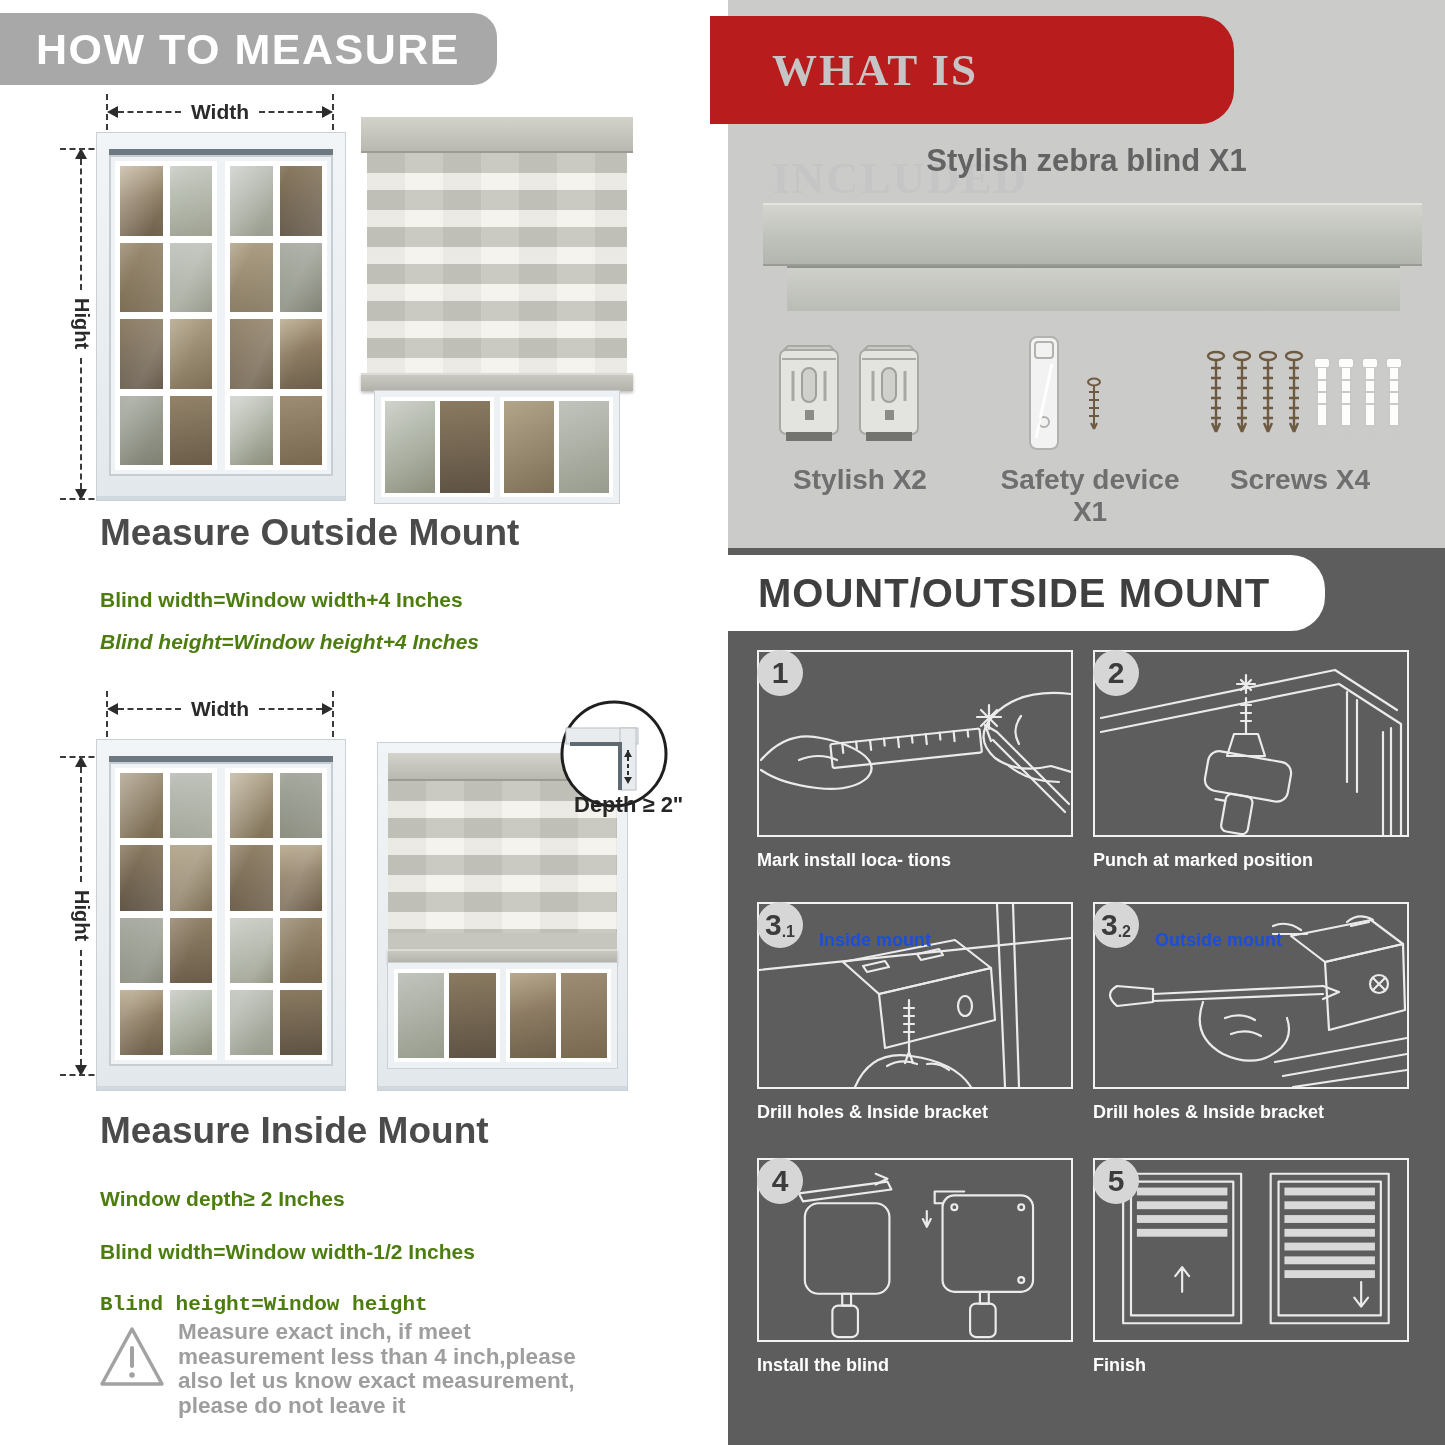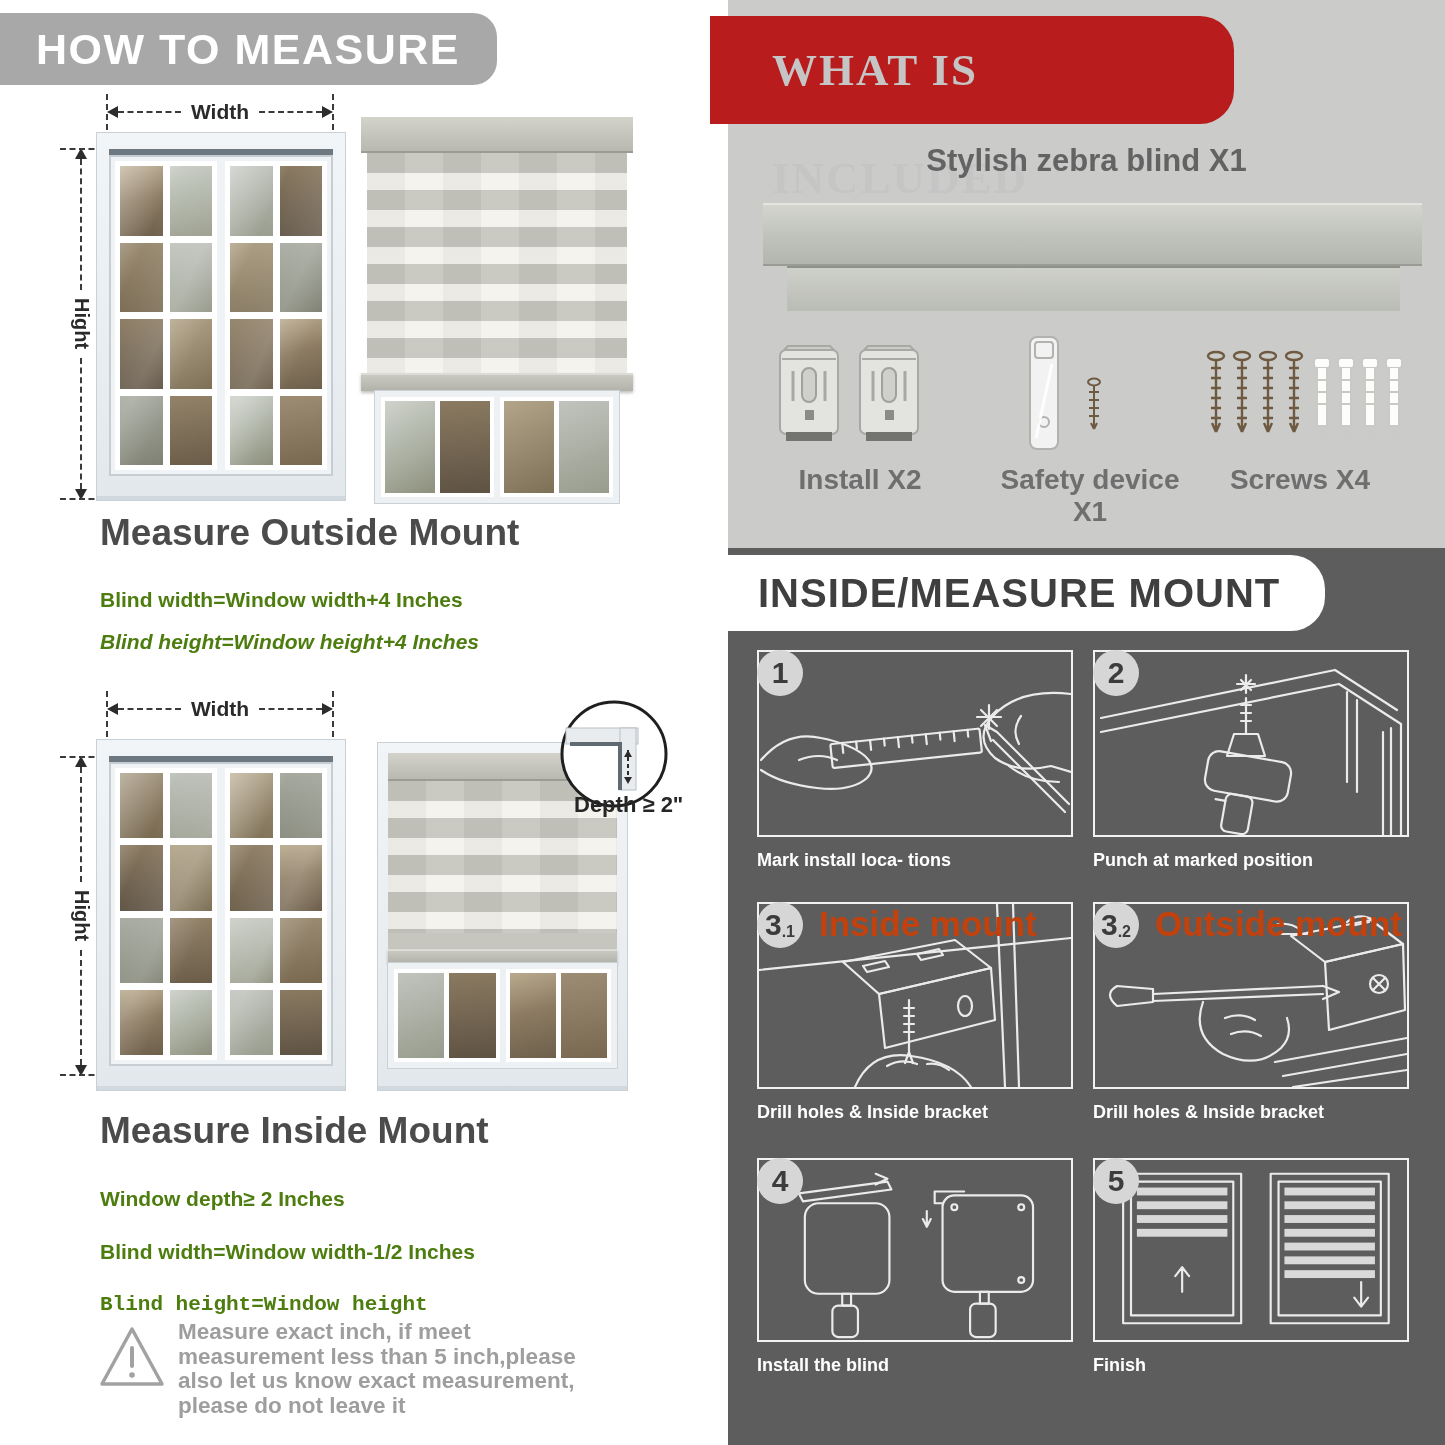--- a/index.html
+++ b/index.html
@@ -84,21 +84,21 @@
   .sec-dark{left:728px;top:548px;width:717px;height:897px;background:#5d5d5d;}
   .iom-box{left:710px;top:555px;width:615px;height:76px;background:#fff;border-radius:0 34px 34px 0;}
   .iom-box span{display:block;line-height:76px;padding-left:48px;font-size:40px;font-weight:bold;
                 color:#3f3f3f;letter-spacing:1px;}
   .panel{position:absolute;width:316px;height:187px;border:2px solid #f2f2f2;box-sizing:border-box;}
   .panel svg{position:absolute;inset:0;width:100%;height:100%;}
   .badge{position:absolute;left:-2px;top:-2px;width:46px;height:46px;border-radius:50%;
          background:#d6d6d6;display:flex;align-items:center;justify-content:center;}
   .badge .bmain{font-size:30px;font-weight:bold;color:#3c3c3c;line-height:1;}
   .badge .bsub{font-size:16px;font-weight:bold;color:#3c3c3c;align-self:flex-end;margin-bottom:7px;}
-  .ptitle{position:absolute;left:60px;top:0;font-size:35px;font-weight:bold;color:#c2410c;}
+  .ptitle{position:absolute;left:60px;top:26px;font-size:18px;font-weight:bold;color:#1d4ed8;}
   .caption{position:absolute;width:360px;font-size:18px;font-weight:bold;color:#fff;}
 
   .art{stroke:#ebebeb;stroke-width:2.2;fill:none;stroke-linecap:round;stroke-linejoin:round;}
   .artfill{fill:#d9d9d9;stroke:none;}
 </style>
 </head>
 <body>
 
 <div class="page">
 
@@ -255,21 +255,21 @@
     <div class="abs h-big" style="left:100px;top:1110px;">Measure Inside Mount</div>
     <div class="abs formula" style="left:100px;top:1163px;">Window depth≥ 2 Inches</div>
     <div class="abs formula" style="left:100px;top:1216px;">Blind width=Window width-1/2 Inches</div>
     <div class="abs formula" style="left:100px;top:1269px;font-family:Liberation Mono, monospace;">Blind height=Window height</div>
 
     <svg class="abs" style="left:98px;top:1324px;" width="68" height="66" viewBox="0 0 68 66">
       <path d="M34,5 L64,60 H4 Z" fill="none" stroke="#a2a2a2" stroke-width="3.5" stroke-linejoin="round"></path>
       <path d="M34,24 v18" stroke="#a2a2a2" stroke-width="4" stroke-linecap="round"></path>
       <circle cx="34" cy="51" r="2.8" fill="#a2a2a2"></circle>
     </svg>
-    <div class="abs warn-text" style="left:178px;top:1320px;width:440px;">Measure exact inch, if meet measurement less than 5 inch,please also let us know exact measurement, please do not leave it</div>
+    <div class="abs warn-text" style="left:178px;top:1320px;width:440px;">Measure exact inch, if meet measurement less than 4 inch,please also let us know exact measurement, please do not leave it</div>
   </section>
 
   <section>
     <div class="abs sec-light"></div>
     <div class="abs wii-box">
       <span>WHAT IS INCLUDED</span>
     </div>
     <div class="abs product-lab">Stylish zebra blind X1</div>
 
     <div class="abs rail1"></div>
@@ -337,29 +337,29 @@
             <rect x="0" y="0" width="16" height="10" rx="3"></rect>
             <path d="M3,10 v58 h10 v-58 M3,22 h10 M3,34 h10 M3,46 h10 M8,68 v10"></path>
           </g>
         <g transform="translate(180,10)">
             <rect x="0" y="0" width="16" height="10" rx="3"></rect>
             <path d="M3,10 v58 h10 v-58 M3,22 h10 M3,34 h10 M3,46 h10 M8,68 v10"></path>
           </g>
       </g>
     </svg>
 
-    <div class="abs item-lab" style="left:760px;top:464px;width:200px;">Install X2</div>
+    <div class="abs item-lab" style="left:760px;top:464px;width:200px;">Stylish X2</div>
     <div class="abs item-lab" style="left:980px;top:464px;width:220px;">Safety device X1</div>
     <div class="abs item-lab" style="left:1200px;top:464px;width:200px;">Screws X4</div>
   </section>
 
   <section>
     <div class="abs sec-dark"></div>
     <div class="abs iom-box">
-      <span>INSIDE/MEASURE MOUNT</span>
+      <span>MOUNT/OUTSIDE MOUNT</span>
     </div>
 
     <div class="panel" style="left:757px;top:650px;">
       <svg viewBox="0 0 312 183">
         <g class="art">
           <path d="M2,108 Q28,78 62,86 Q92,92 106,104 Q118,115 108,126 Q92,140 58,136 Q22,132 2,118"></path>
           <path d="M40,108 Q60,100 78,108"></path>
           <g transform="rotate(-6 150 95)">
             <rect x="72" y="84" width="150" height="24" rx="2"></rect>
             <path d="M84,84 v10 M98,84 v7 M112,84 v10 M126,84 v7 M140,84 v10 M154,84 v7 M168,84 v10 M182,84 v7 M196,84 v10 M210,84 v7"></path>

